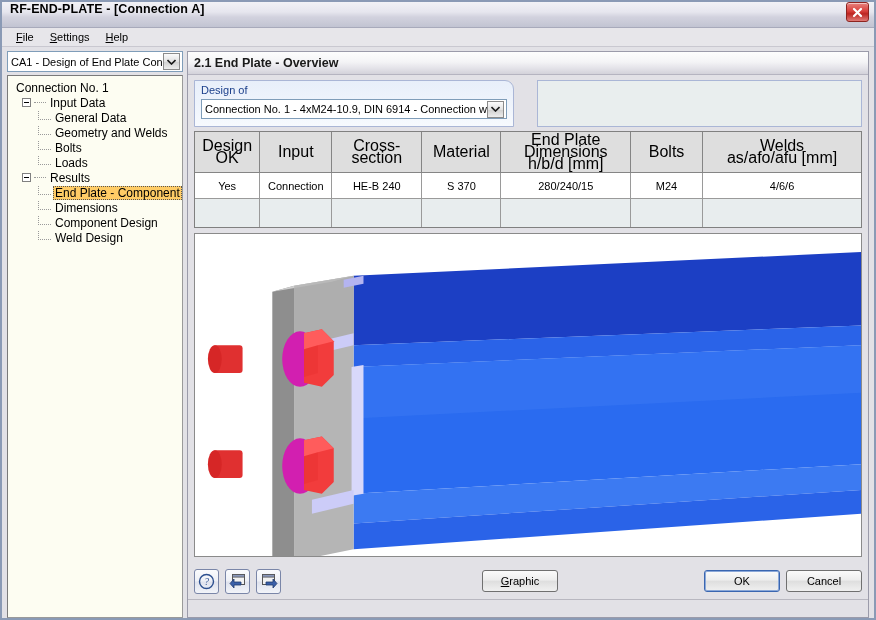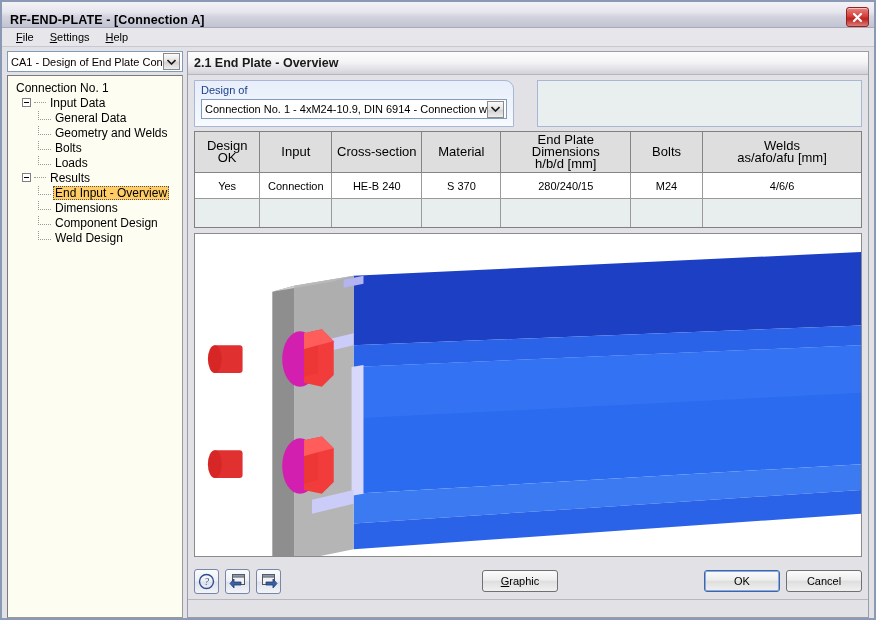--- a/index.html
+++ b/index.html
@@ -19,21 +19,21 @@
     border: 2px solid #8a9ab5;
     background: #e2e1e6;
     display: flex; flex-direction: column;
   }
 
   
   #titlebar {
     height: 26px; flex: 0 0 26px;
     background: linear-gradient(to bottom, #f2f2f6 0%, #e6e6ee 40%, #d2d2de 60%, #c2c4d2 100%);
     border-bottom: 1px solid #a8aabb;
-    display: flex; align-items: flex-end;
+    display: flex; align-items: flex-start;
     padding: 0 3px 0 8px;
     position: relative;
   }
   #title-text {
     font-weight: bold; font-size: 12.5px; color: #000;
     letter-spacing: .1px;
     flex: 1 1 auto; white-space: nowrap; overflow: hidden;
   }
   #close-btn {
     width: 23px; height: 20px;
@@ -201,21 +201,21 @@
   table#results {
     border-collapse: collapse;
     width: 100%;
     table-layout: fixed;
   }
   table#results th {
     background: #dedede;
     border-right: 1px solid #858585;
     border-bottom: 1px solid #858585;
     font-weight: normal;
-    font-size: 13px;
+    font-size: 16px;
     color: #000;
     padding: 2px 2px;
     height: 30px;
     vertical-align: middle;
     line-height: 12px;
   }
   table#results th:last-child { border-right: none; }
   table#results td {
     border-right: 1px solid #9a9a9a;
     border-bottom: 1px solid #9a9a9a;
@@ -350,21 +350,21 @@
         </div>
 
         <div class="tree-row lvl1">
           <span class="expander"></span>
           <span class="dotdash"></span>
           <span class="tree-label">Results</span>
         </div>
 
         <div class="tree-row lvl2">
           <span class="dotlead"></span>
-          <span class="tree-label selected">End Input - Overview</span>
+          <span class="tree-label selected">End Plate - Component</span>
         </div>
 
         <div class="tree-row lvl2">
           <span class="dotlead"></span>
           <span class="tree-label">Dimensions</span>
         </div>
 
         <div class="tree-row lvl2">
           <span class="dotlead"></span>
           <span class="tree-label">Component Design</span>

